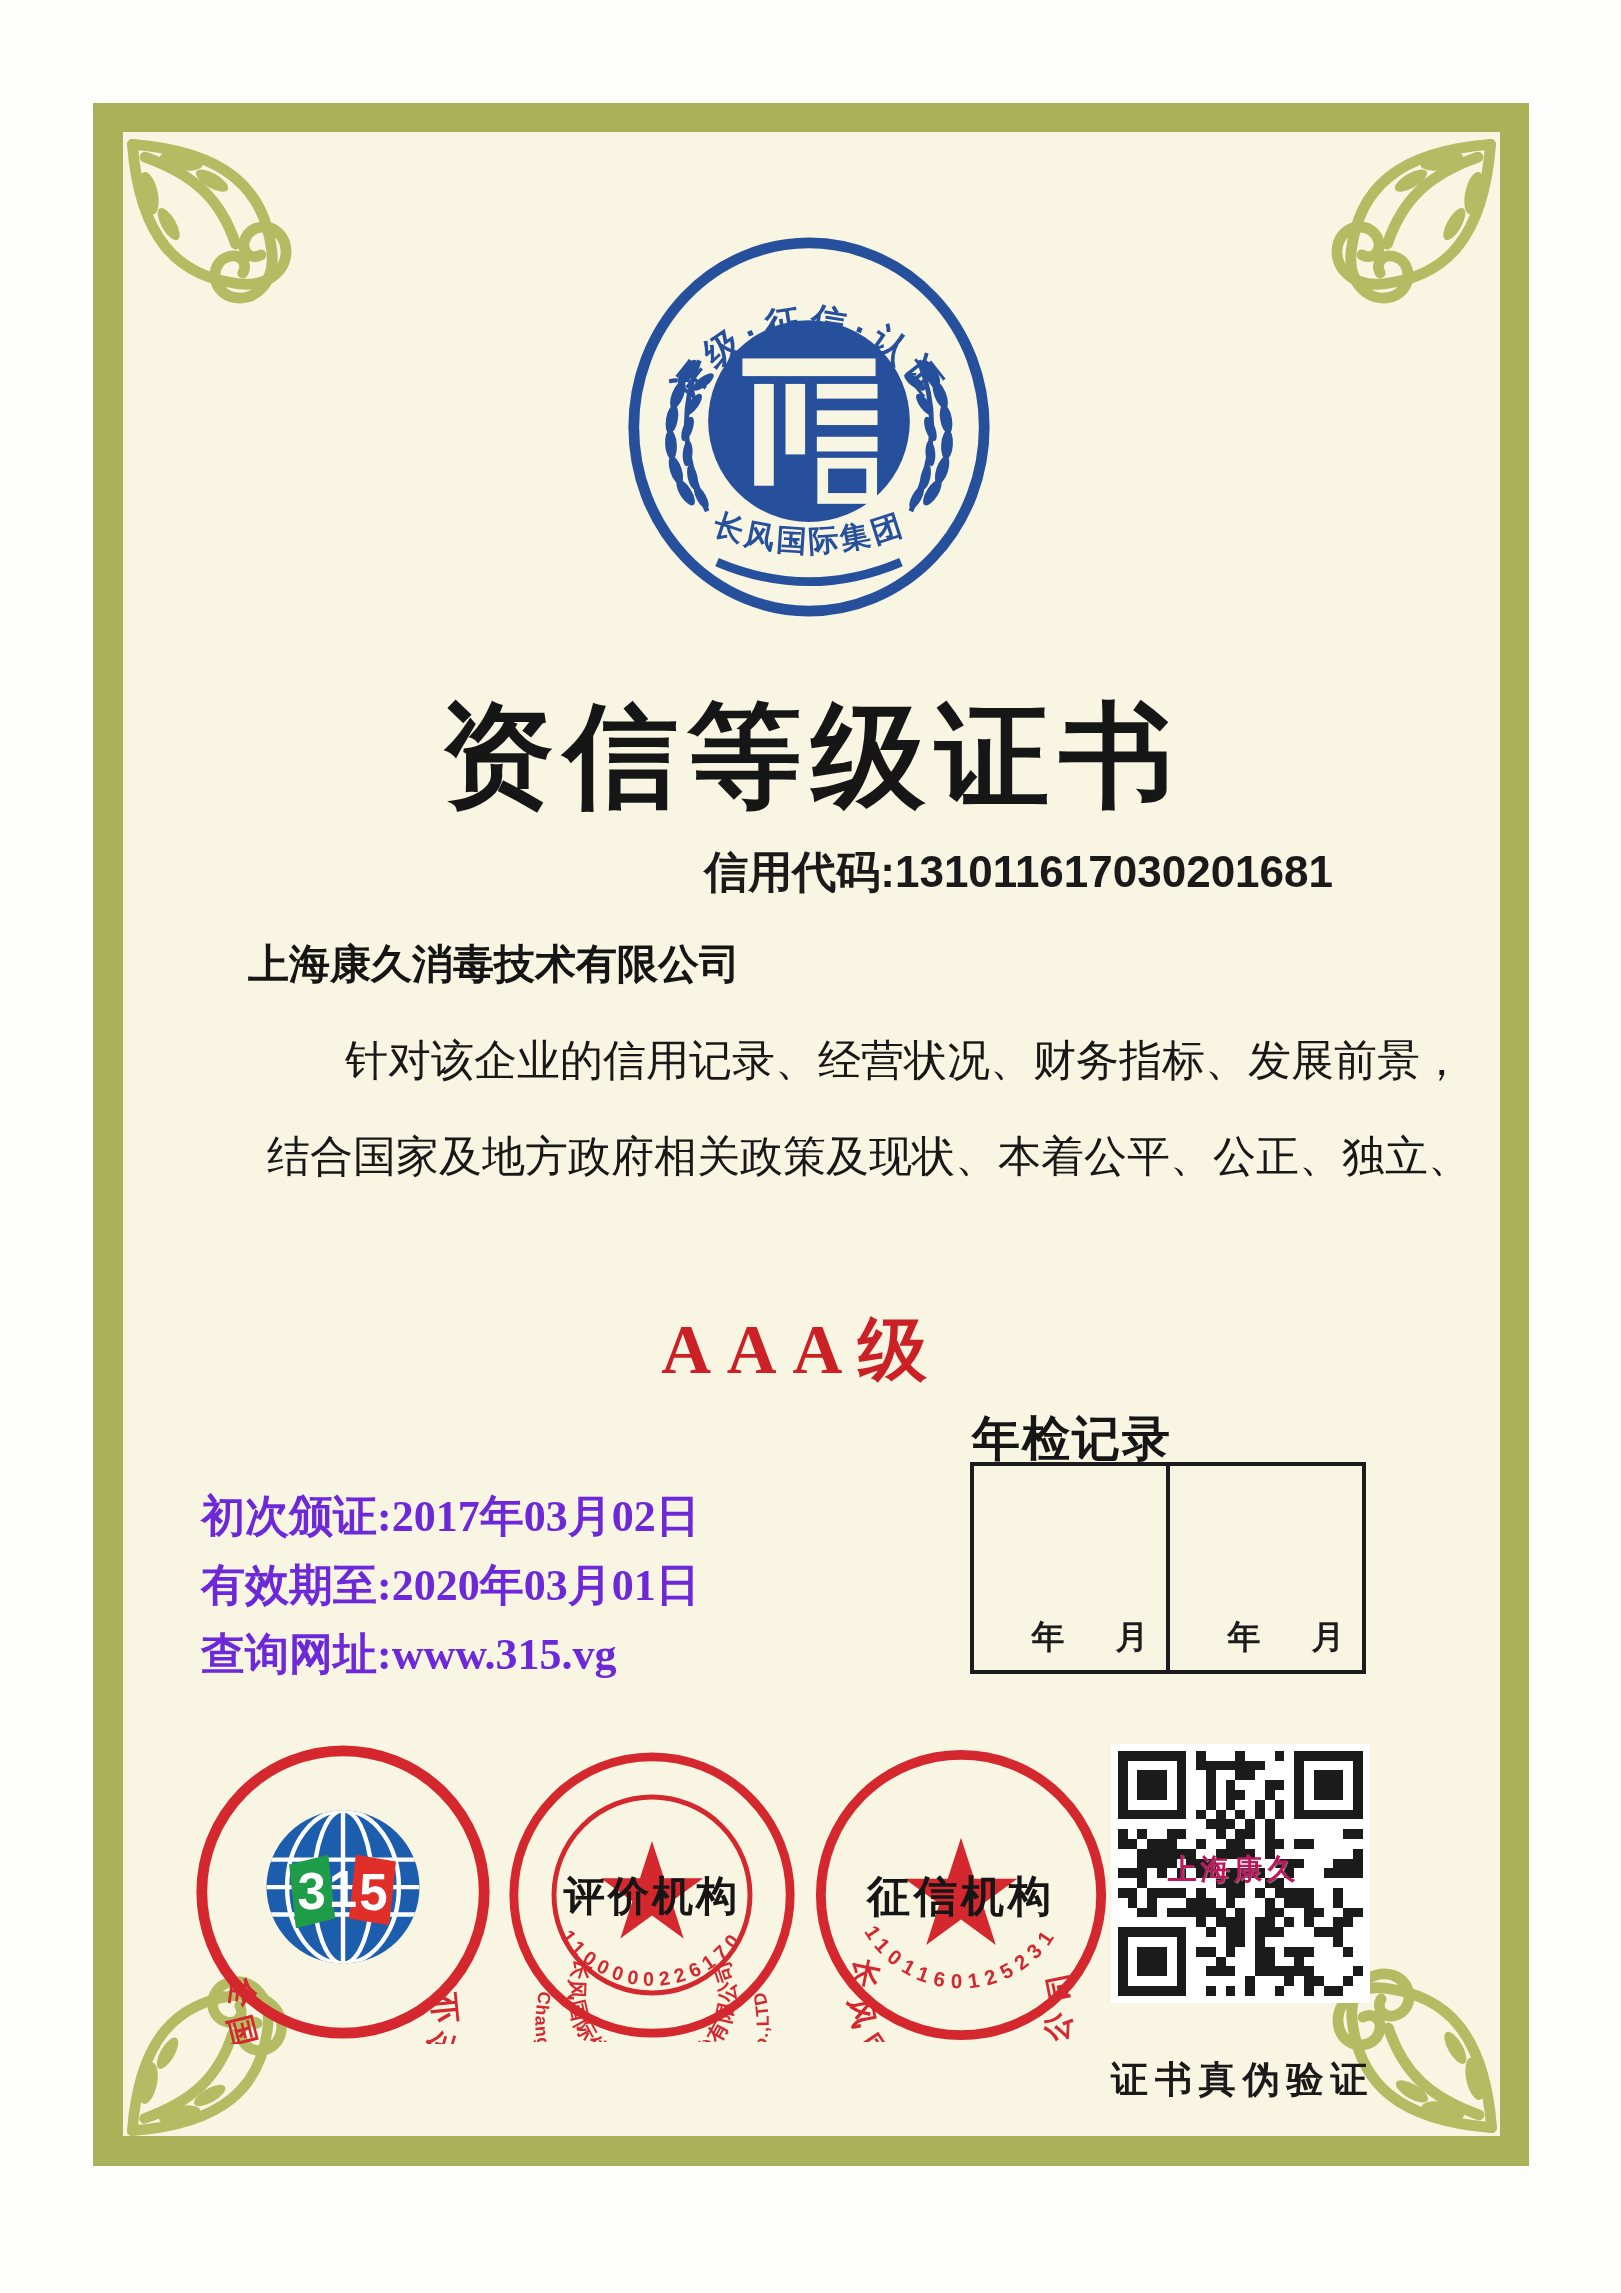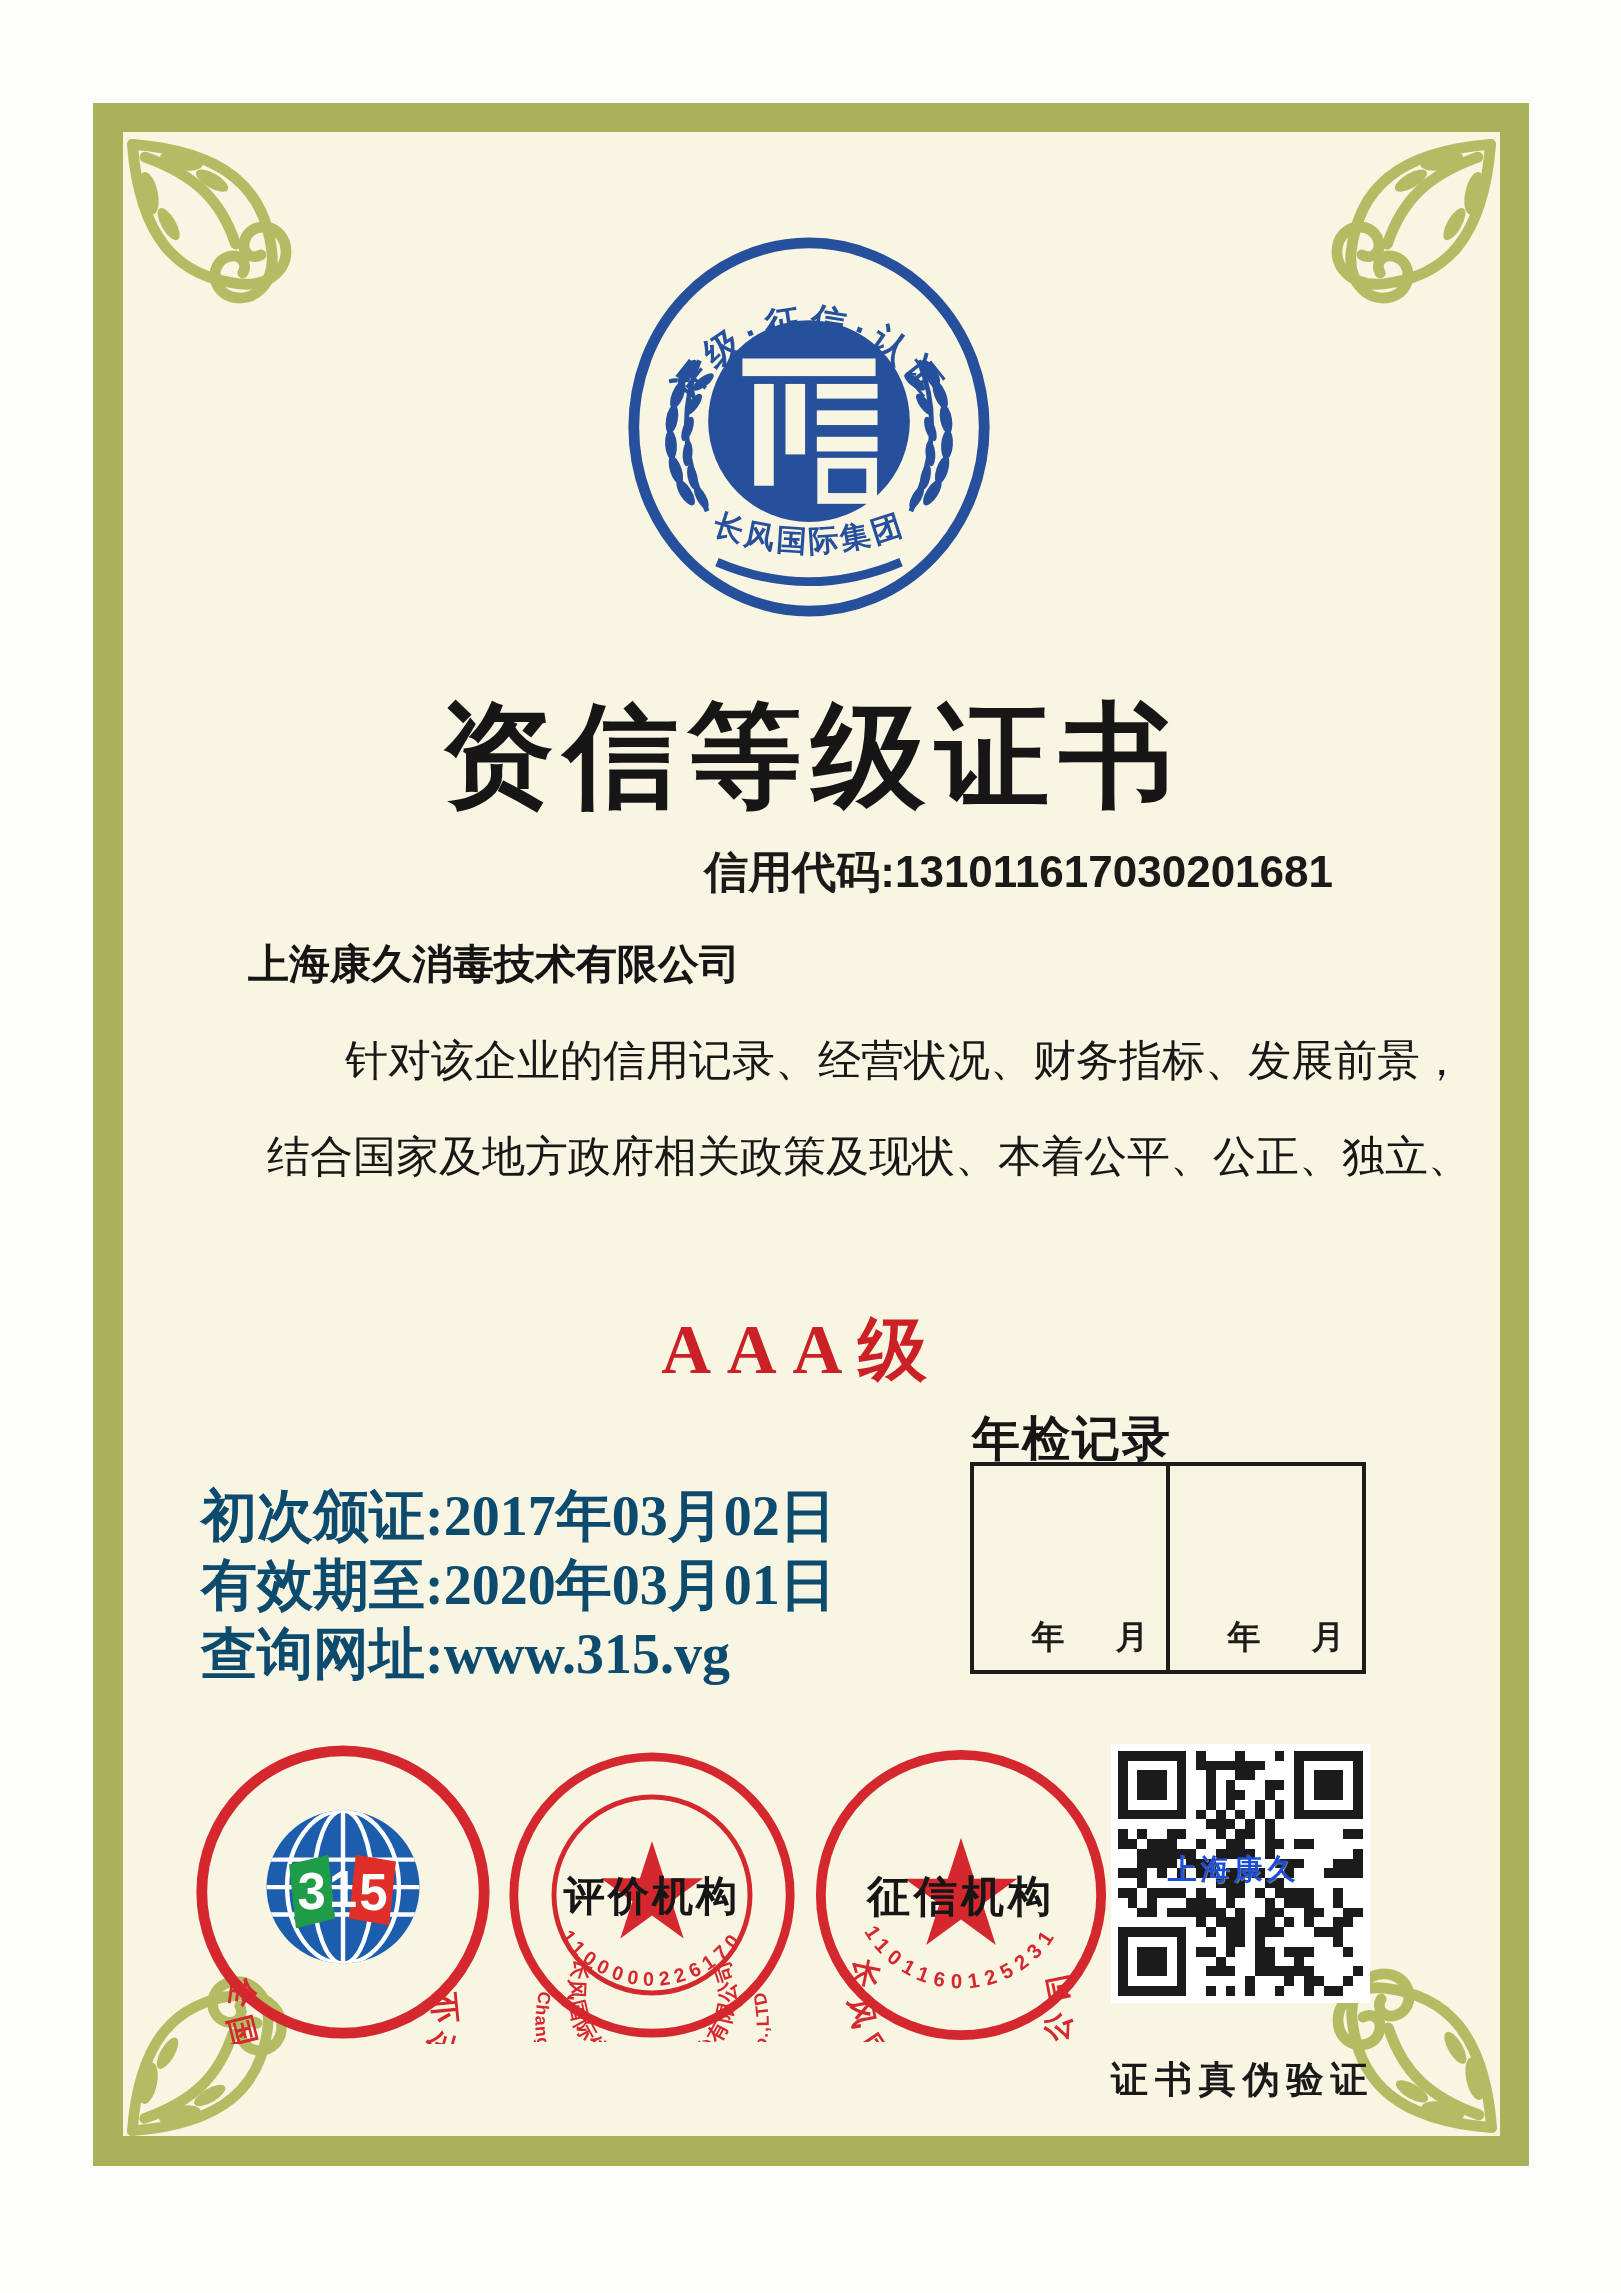--- a/index.html
+++ b/index.html
@@ -29,33 +29,33 @@
   .rating{position:absolute;left:123px;top:1304px;width:1358px;text-align:center;
          font-size:69px;font-weight:bold;color:#cc2027;letter-spacing:15.7px;}
   .annual-label{position:absolute;left:972px;top:1407px;
          font-family:"Liberation Sans","DejaVu Sans",sans-serif;font-weight:bold;
          font-size:48px;color:#161616;letter-spacing:2px;}
   .annual-table{position:absolute;left:970px;top:1462px;width:388px;height:204px;
          border:4.9px solid #1c1c1c;display:flex;}
   .annual-cell{flex:1;display:flex;align-items:flex-end;justify-content:flex-end;
          gap:51px;padding:0 17.6px 9.8px 0;font-size:33px;font-weight:bold;color:#1c1c1c;}
   .annual-cell.first{border-right:4.9px solid #1c1c1c;}
-  .dates{position:absolute;left:201px;top:1482px;font-weight:bold;font-size:56px;
-         color:#0c4a6e;line-height:69px;white-space:nowrap;}
+  .dates{position:absolute;left:201px;top:1482px;font-weight:bold;font-size:44px;
+         color:#6d28d9;line-height:69px;white-space:nowrap;}
   .seal{position:absolute;}
   .seal-315{left:191px;top:1740px;width:304px;height:304px;}
   .seal-rating{left:505px;top:1748px;width:294px;height:294px;}
   .seal-credit{left:814px;top:1748px;width:294px;height:294px;}
   .qr-panel{position:absolute;left:1111px;top:1744px;width:259px;height:259px;background:#ffffff;}
   .qr-grid{position:absolute;left:6.9px;top:6.9px;width:245px;height:245px;
            display:grid;grid-template-columns:repeat(25,1fr);grid-template-rows:repeat(25,1fr);}
   .qr-grid .m{background:transparent;}
   .qr-grid .m.on{background:#1b1b1b;}
   .qr-overlay{position:absolute;left:0;top:106px;width:245px;text-align:center;
-           font-size:29px;font-weight:bold;color:#1d4ed8;letter-spacing:3.9px;
+           font-size:29px;font-weight:bold;color:#be185d;letter-spacing:3.9px;
            text-shadow:1px 1px 0 rgba(255,255,255,.4);}
   .qr-caption{position:absolute;left:1111px;top:2011px;width:274px;
            font-size:37px;font-weight:bold;color:#1a1a1a;letter-spacing:6.9px;white-space:nowrap;margin-top:44px;}
   svg text{font-family:"Liberation Sans","DejaVu Sans",sans-serif;}
   svg .ser{font-family:"Liberation Serif","DejaVu Serif",serif;}
 </style>
 </head>
 <body>
 
 <svg width="0" height="0" style="position:absolute">

